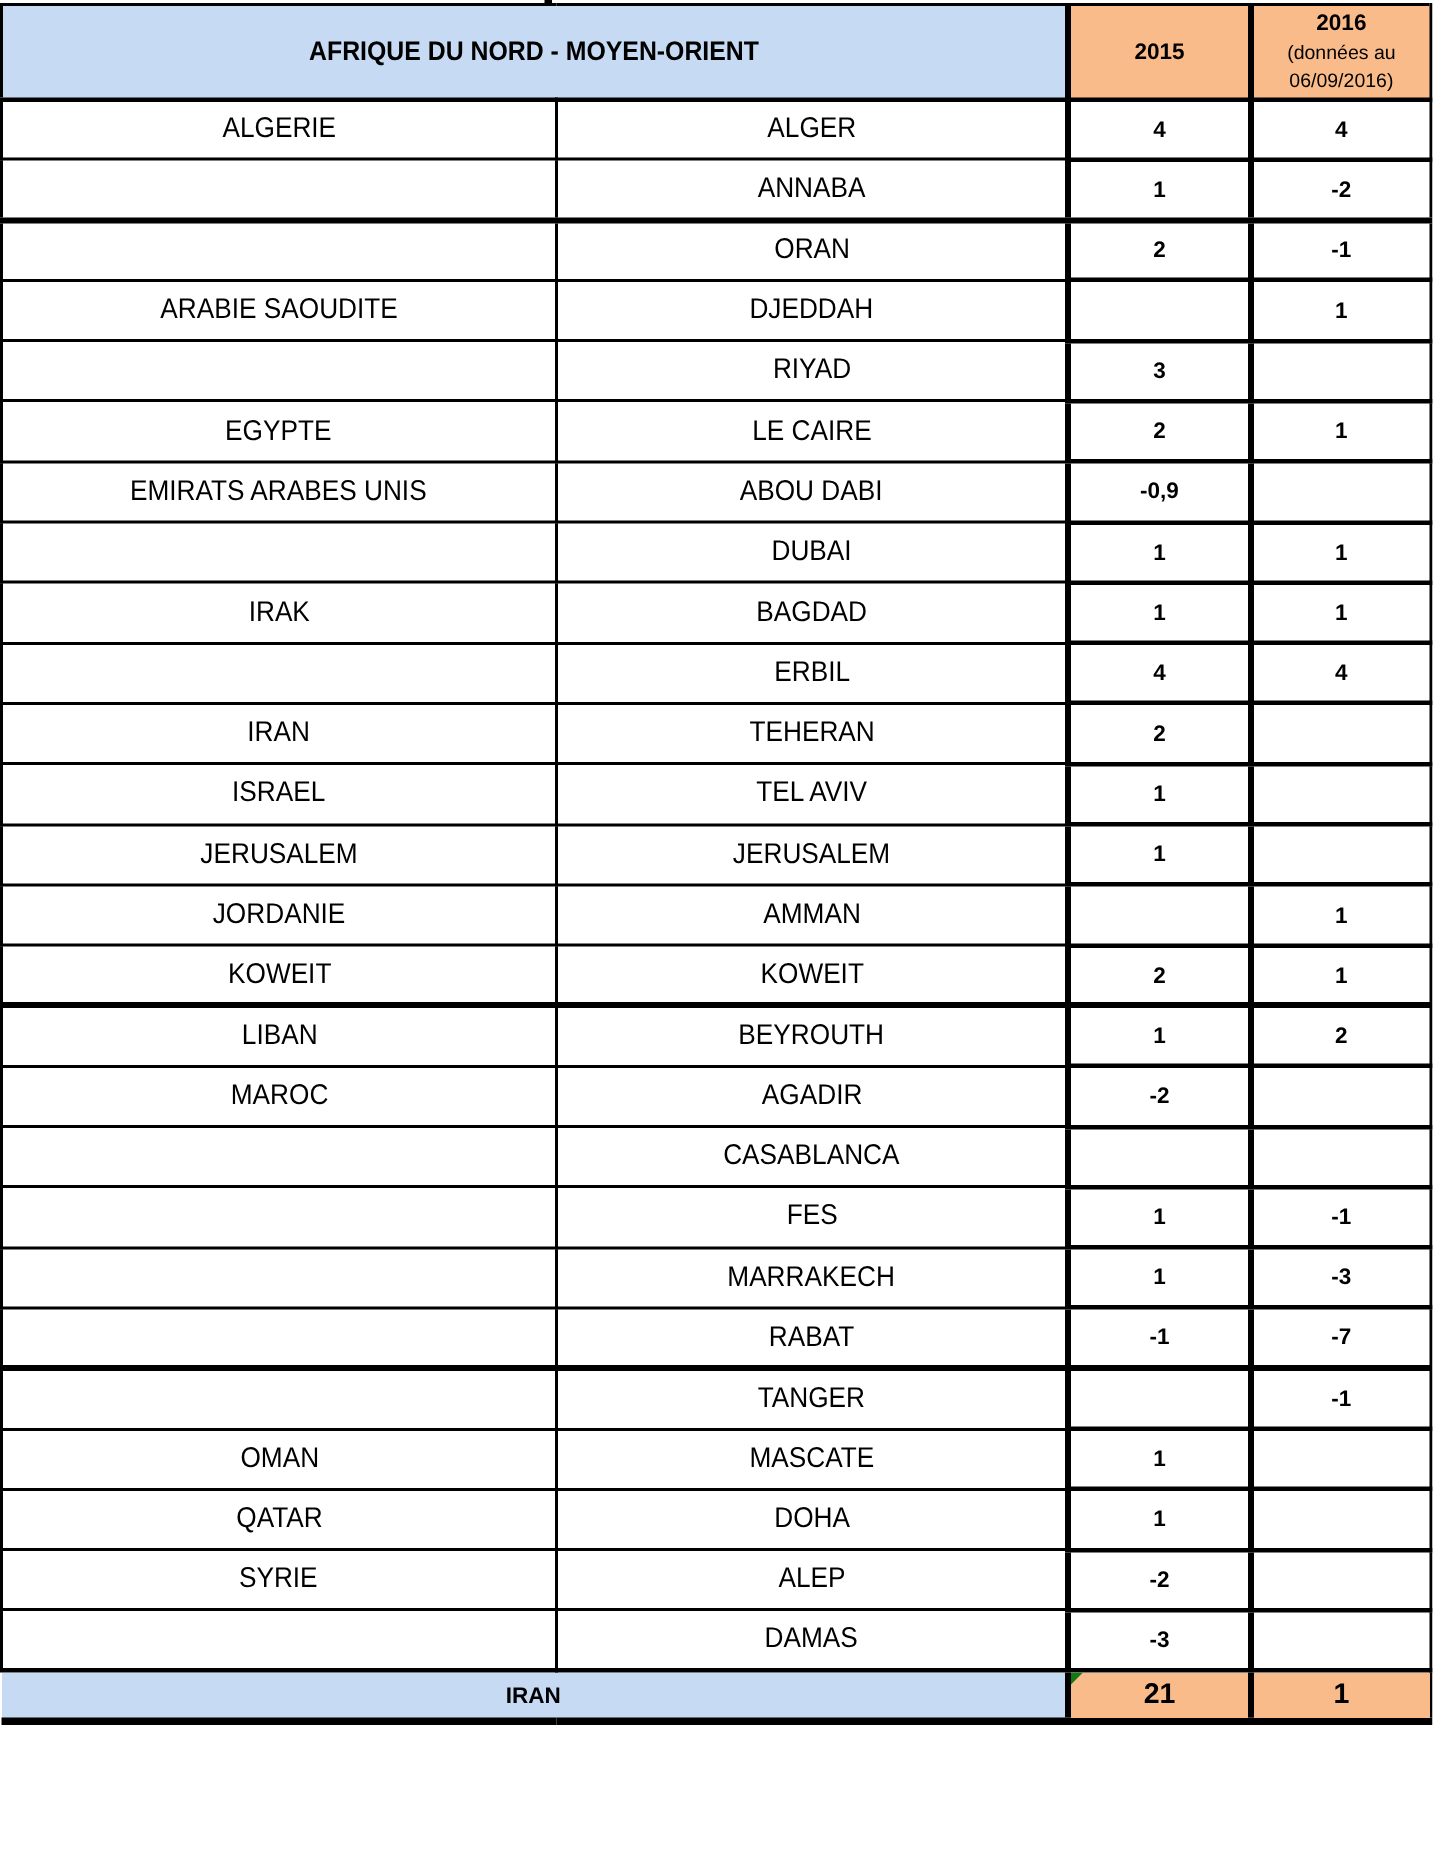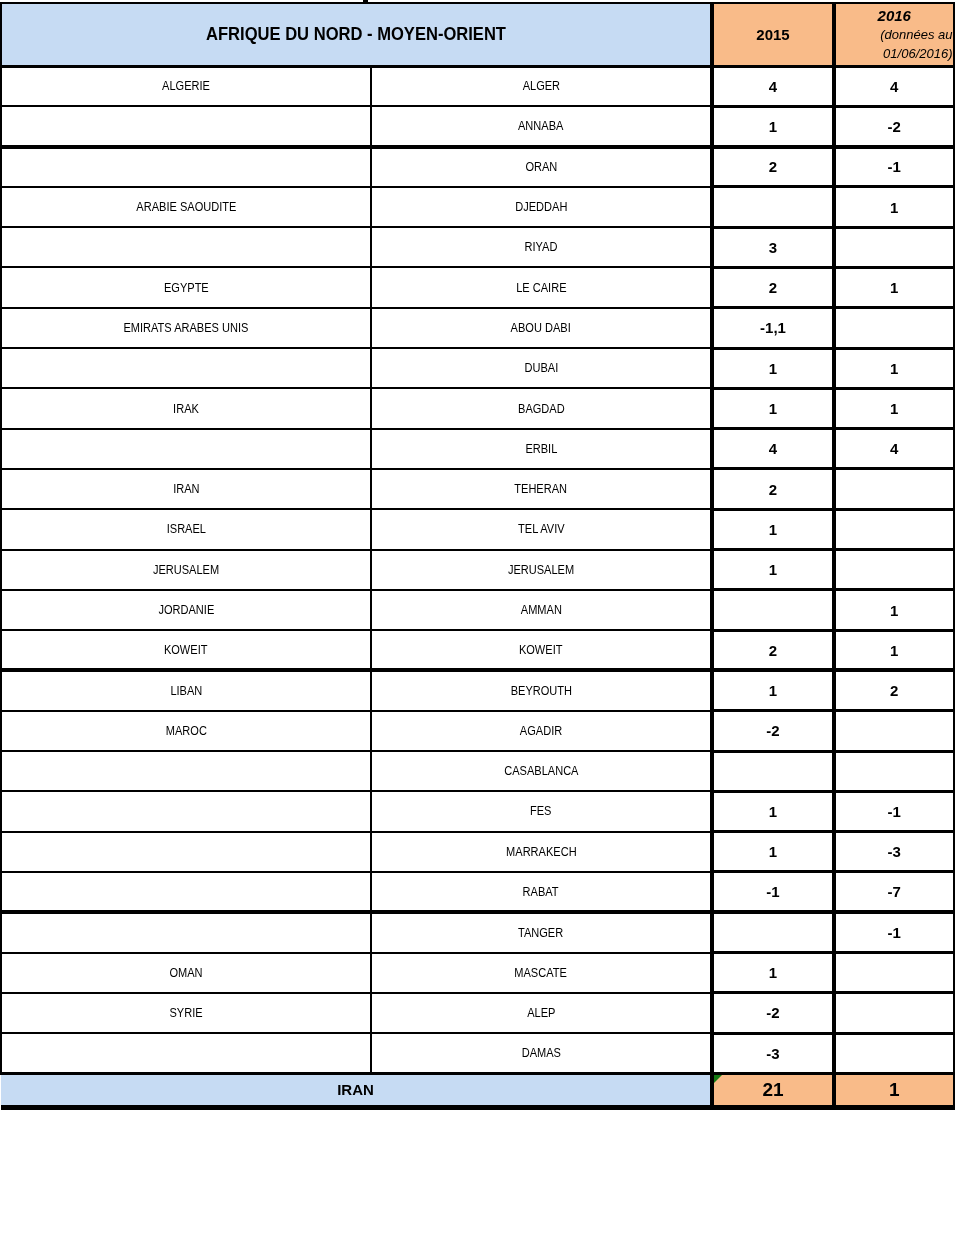--- a/index.html
+++ b/index.html
@@ -53,27 +53,27 @@
     font-size: 18px;
     font-weight: bold;
     border-bottom-width: 3px;
   }
   td.hdr-2015, td.hdr-2016 {
     background: var(--c-orange);
     border-left-width: 4px;
     border-bottom-width: 3px;
   }
   td.hdr-2015 { font-size: 15px; font-weight: bold; }
-  td.hdr-2016 { border-right-width: 3px; font-style: italic; }
+  td.hdr-2016 { border-right-width: 3px; }
   .hdr-2016 .year-line { font-size: 15px; font-weight: bold; line-height: 19px; }
-  .hdr-2016 .note-line { font-size: 13px; font-weight: normal; line-height: 19px; text-align: right; }
+  .hdr-2016 .note-line { font-size: 13px; font-weight: normal; line-height: 19px; }
 
   
   tbody.data-rows td { height: 40.3px; }
-  td.name-cell { font-size: 12px; }
+  td.name-cell { font-size: 19px; }
   td.num-cell {
     font-size: 15px;
     font-weight: bold;
     border-left-width: 4px;
     border-bottom-width: 3px;
   }
   td.num-cell.last-col { border-right-width: 3px; }
   tr.thick-after td { border-bottom-width: 4px; text-align: center; }
   .condensed { display: inline-block; transform: scaleX(0.92); transform-origin: center; }
 
@@ -120,21 +120,21 @@
       <tr class="header-row">
         <td class="title-cell" colspan="2">
           <span class="condensed">AFRIQUE DU NORD - MOYEN-ORIENT</span>
         </td>
         <td class="hdr-2015">
           <span>2015</span>
         </td>
         <td class="hdr-2016">
           <div class="year-line">2016</div>
           <div class="note-line">(données au</div>
-          <div class="note-line">01/06/2016)</div>
+          <div class="note-line">06/09/2016)</div>
         </td>
       </tr>
     </tbody>
 
     <tbody class="data-rows" id="rows-container">
         <tr>
       <td class="name-cell"><span class="condensed">ALGERIE</span></td>
       <td class="name-cell"><span class="condensed">ALGER</span></td>
       <td class="num-cell">4</td>
       <td class="num-cell last-col">4</td>
@@ -165,21 +165,21 @@
     </tr>
         <tr>
       <td class="name-cell"><span class="condensed">EGYPTE</span></td>
       <td class="name-cell"><span class="condensed">LE CAIRE</span></td>
       <td class="num-cell">2</td>
       <td class="num-cell last-col">1</td>
     </tr>
         <tr>
       <td class="name-cell"><span class="condensed">EMIRATS ARABES UNIS</span></td>
       <td class="name-cell"><span class="condensed">ABOU DABI</span></td>
-      <td class="num-cell">-1,1</td>
+      <td class="num-cell">-0,9</td>
       <td class="num-cell last-col"></td>
     </tr>
         <tr>
       <td class="name-cell"><span class="condensed"></span></td>
       <td class="name-cell"><span class="condensed">DUBAI</span></td>
       <td class="num-cell">1</td>
       <td class="num-cell last-col">1</td>
     </tr>
         <tr>
       <td class="name-cell"><span class="condensed">IRAK</span></td>
@@ -265,20 +265,26 @@
       <td class="num-cell"></td>
       <td class="num-cell last-col">-1</td>
     </tr>
         <tr>
       <td class="name-cell"><span class="condensed">OMAN</span></td>
       <td class="name-cell"><span class="condensed">MASCATE</span></td>
       <td class="num-cell">1</td>
       <td class="num-cell last-col"></td>
     </tr>
         <tr>
+      <td class="name-cell"><span class="condensed">QATAR</span></td>
+      <td class="name-cell"><span class="condensed">DOHA</span></td>
+      <td class="num-cell">1</td>
+      <td class="num-cell last-col"></td>
+    </tr>
+        <tr>
       <td class="name-cell"><span class="condensed">SYRIE</span></td>
       <td class="name-cell"><span class="condensed">ALEP</span></td>
       <td class="num-cell">-2</td>
       <td class="num-cell last-col"></td>
     </tr>
         <tr>
       <td class="name-cell"><span class="condensed"></span></td>
       <td class="name-cell"><span class="condensed">DAMAS</span></td>
       <td class="num-cell">-3</td>
       <td class="num-cell last-col"></td>

